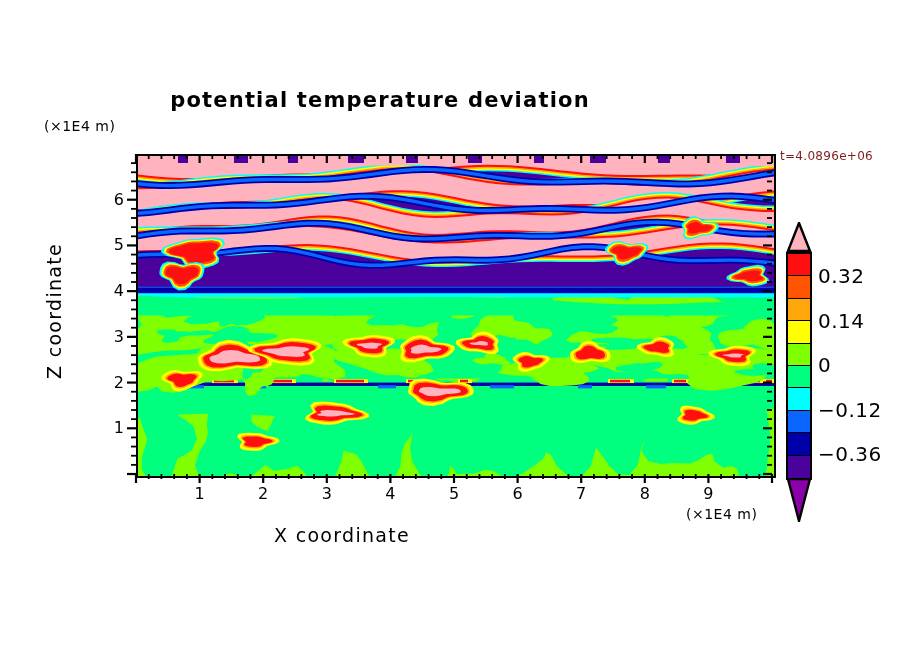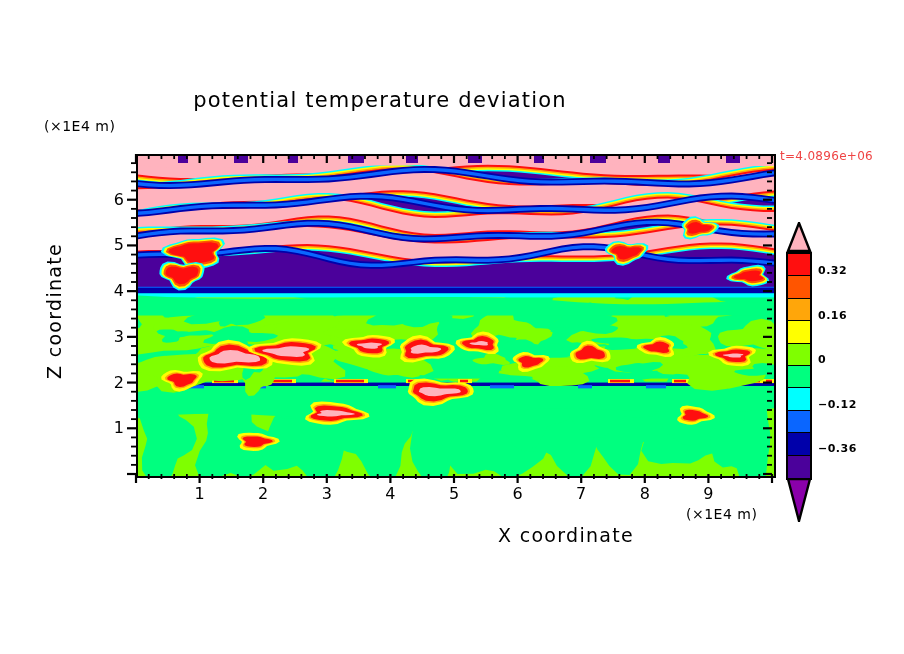--- a/index.html
+++ b/index.html
@@ -3,54 +3,54 @@
 <meta charset="utf-8">
 <style>
   html,body{margin:0;padding:0;background:#ffffff;}
   body{width:904px;height:654px;position:relative;overflow:hidden;
        font-family:"DejaVu Sans",sans-serif;color:#000;}
 
   .abs{position:absolute;}
 
   #title{
     left:0;top:88px;width:760px;text-align:center;
-    font-size:21px;letter-spacing:1.2px;font-weight:400;
+    font-size:21px;letter-spacing:1.2px;font-weight:700;
   }
 
   #zunit{left:44px;top:118px;font-size:14px;letter-spacing:.5px;}
   #xunit{left:686px;top:506px;font-size:14px;letter-spacing:.5px;}
 
-  #tlabel{left:780px;top:149px;font-size:12px;letter-spacing:.3px;color:#ef4444;}
+  #tlabel{left:780px;top:149px;font-size:12px;letter-spacing:.3px;color:#7f1d1d;}
 
   #ylabeltxt{
     left:-26px;top:300px;width:160px;text-align:center;
     font-size:19px;letter-spacing:1.3px;
     transform:rotate(-90deg);transform-origin:50% 50%;
   }
   #xlabeltxt{
-    left:274px;top:524px;width:360px;text-align:right;
+    left:274px;top:524px;width:360px;text-align:left;
     font-size:19px;letter-spacing:1.3px;
   }
 
   #plotframe{
     left:136px;top:154px;width:636px;height:320px;
     border:2px solid #000;box-sizing:content-box;
     background:#7FFF00;overflow:hidden;
   }
   #plotframe svg{display:block;}
 
   .xtick-lab{position:absolute;font-size:16px;text-align:center;width:30px;}
   .ytick-lab{position:absolute;font-size:16px;text-align:right;width:30px;}
 
   
   #cbar{left:786px;top:252px;width:22px;height:224px;border:2px solid #000;
         box-sizing:content-box;overflow:hidden;}
   .cbseg{width:100%;height:10%;border-bottom:1.5px solid #000;box-sizing:border-box;}
   .cbseg:last-child{border-bottom:none;}
-  .cblabel{position:absolute;left:818px;font-size:11px;letter-spacing:.5px;font-weight:bold;}
+  .cblabel{position:absolute;left:818px;font-size:20px;letter-spacing:.5px;}
   #cap-top{left:786px;top:222px;width:26px;height:30px;}
   #cap-bot{left:786px;top:478px;width:26px;height:44px;}
 </style>
 </head>
 <body>
 
 <div class="abs" id="title">potential temperature deviation</div>
 <div class="abs" id="zunit">(×1E4 m)</div>
 <div class="abs" id="tlabel">t=4.0896e+06</div>
 <div class="abs" id="ylabeltxt">Z coordinate</div>
@@ -505,17 +505,17 @@
     <div class="cbseg" style="background: rgb(0, 255, 255);"></div>
     <div class="cbseg" style="background: rgb(10, 102, 255);"></div>
     <div class="cbseg" style="background: rgb(0, 0, 170);"></div>
     <div class="cbseg" style="background: rgb(75, 1, 155);"></div>
   </div>
 <svg class="abs" id="cap-bot" viewBox="0 0 26 44">
   <polygon points="13,43 24,1 2,1" fill="#8A00AA" stroke="#000" stroke-width="2.4"></polygon>
 </svg>
 <div id="cblabels">
     <div class="cblabel abs" style="top: 264px;">0.32</div>
-    <div class="cblabel abs" style="top: 309px;">0.16</div>
+    <div class="cblabel abs" style="top: 309px;">0.14</div>
     <div class="cblabel abs" style="top: 353px;">0</div>
     <div class="cblabel abs" style="top: 398px;">−0.12</div>
     <div class="cblabel abs" style="top: 442px;">−0.36</div>
   </div>
 
 </body></html>

